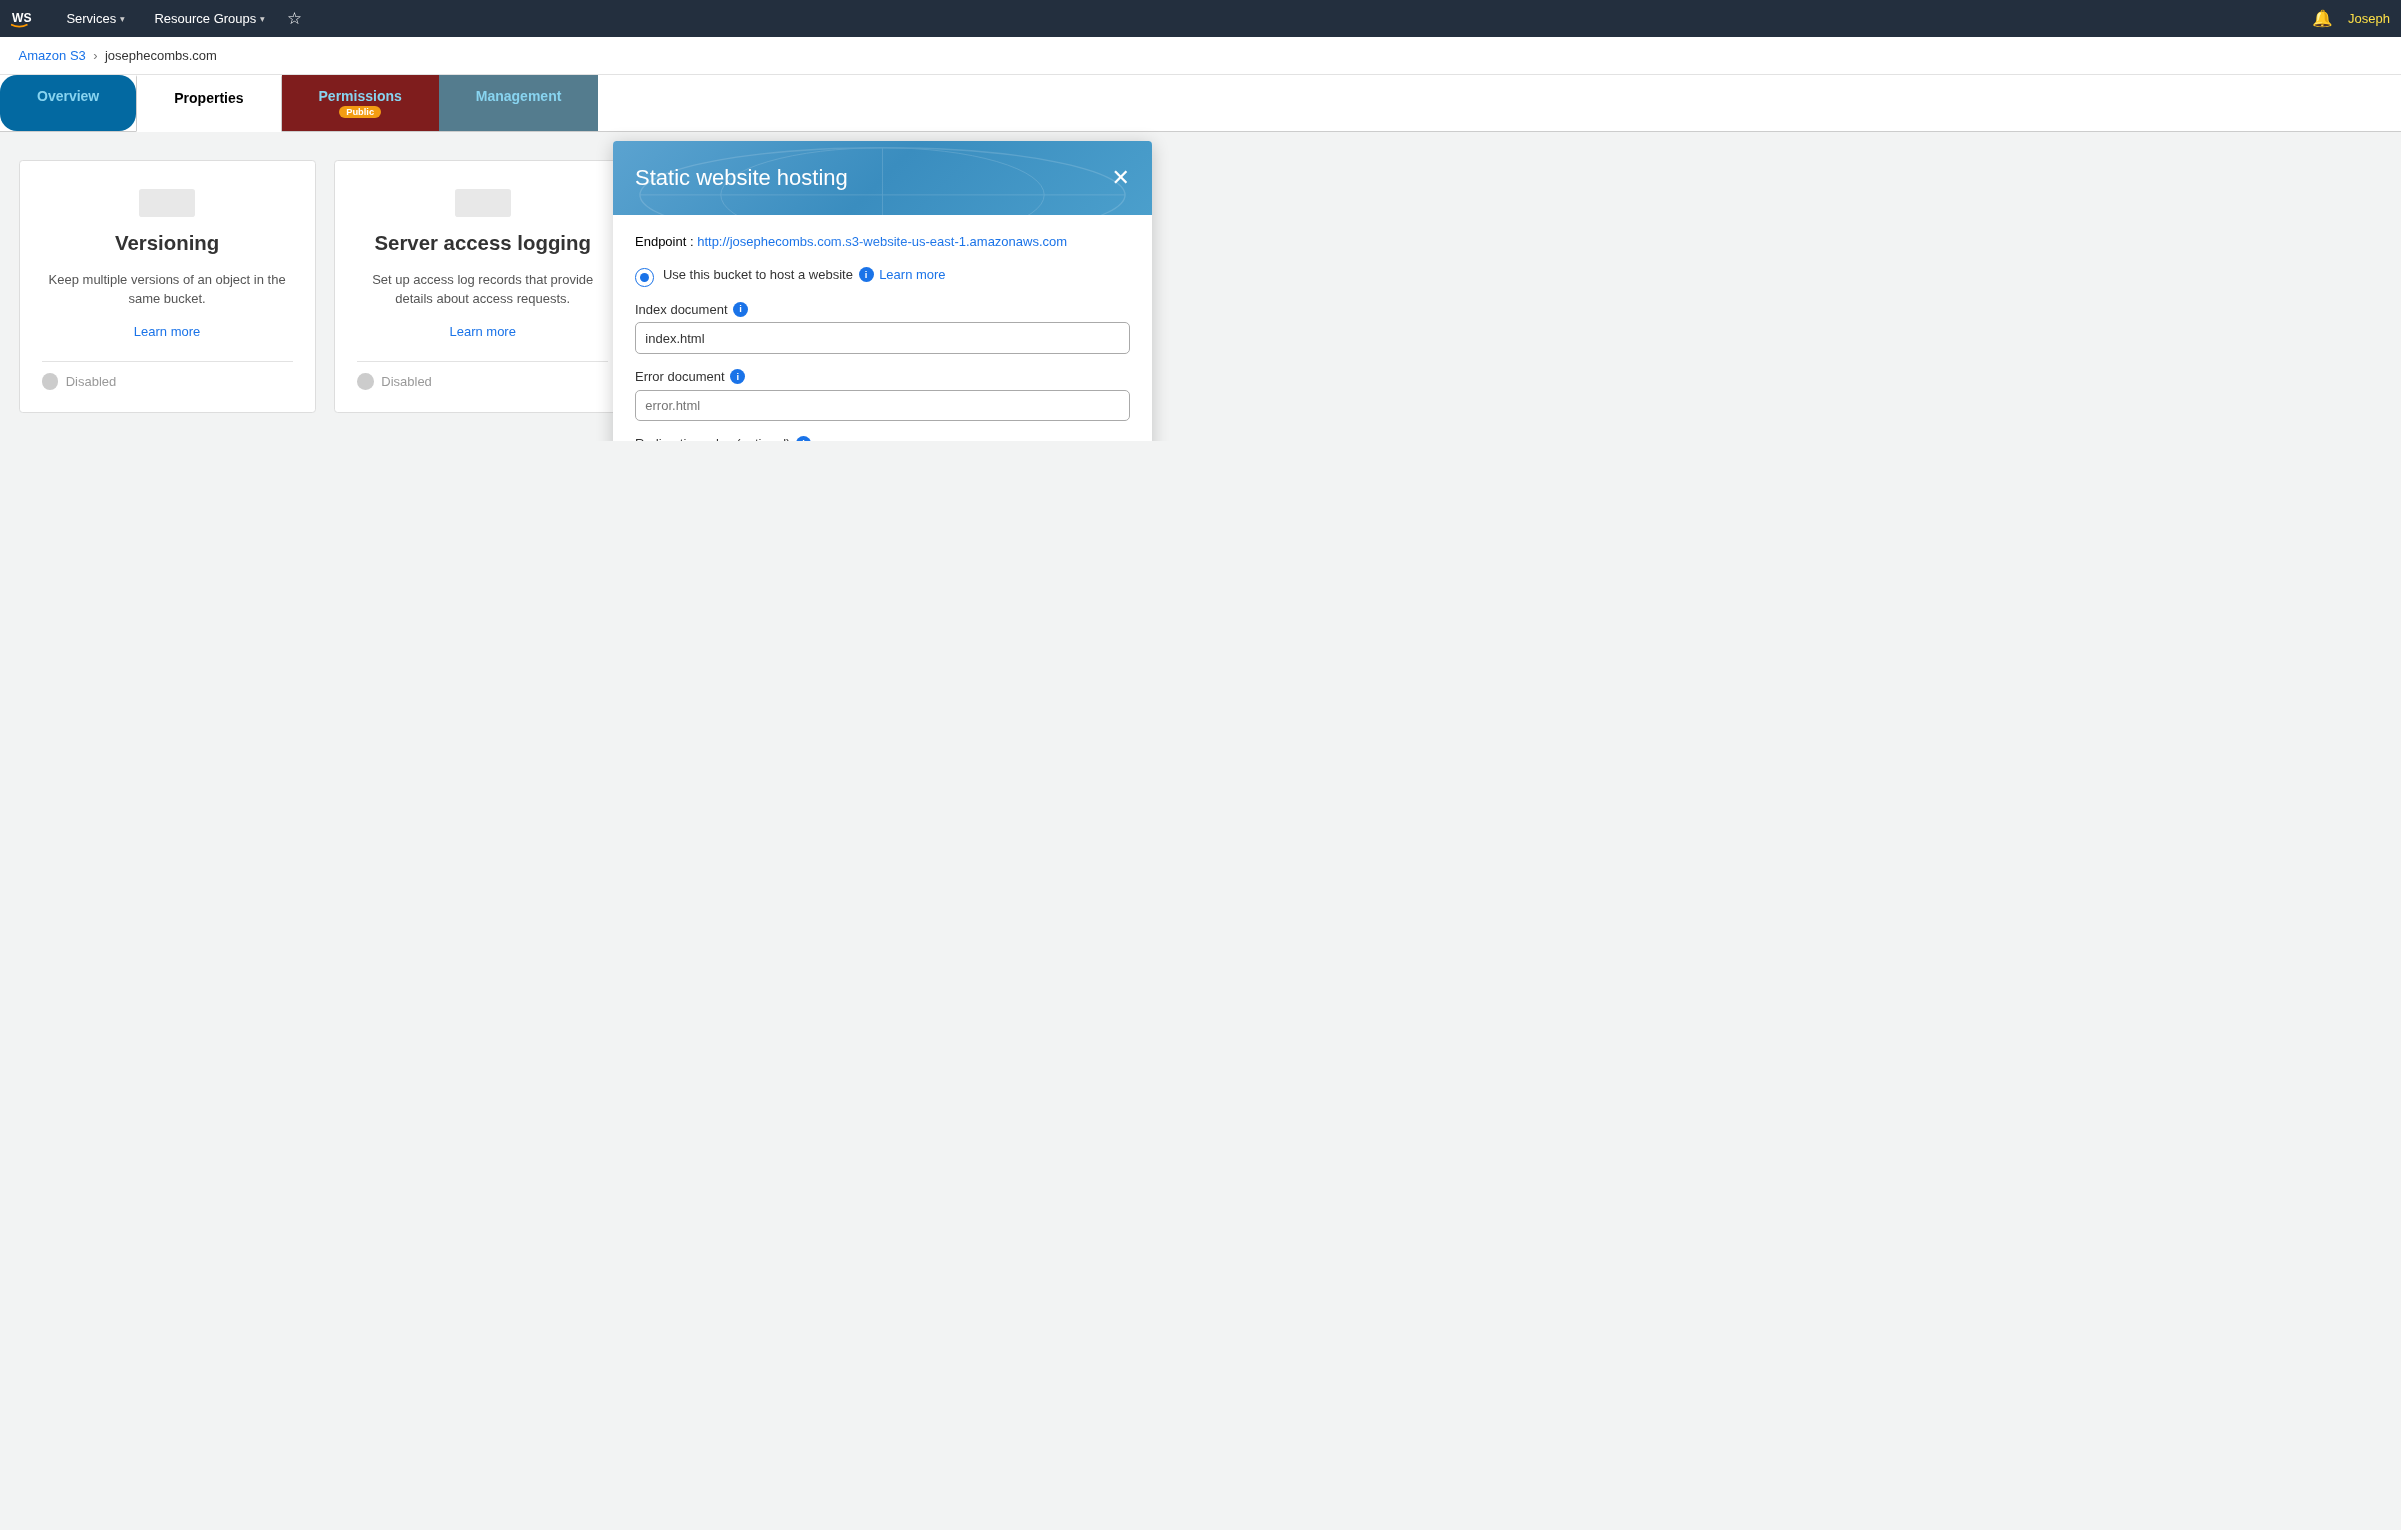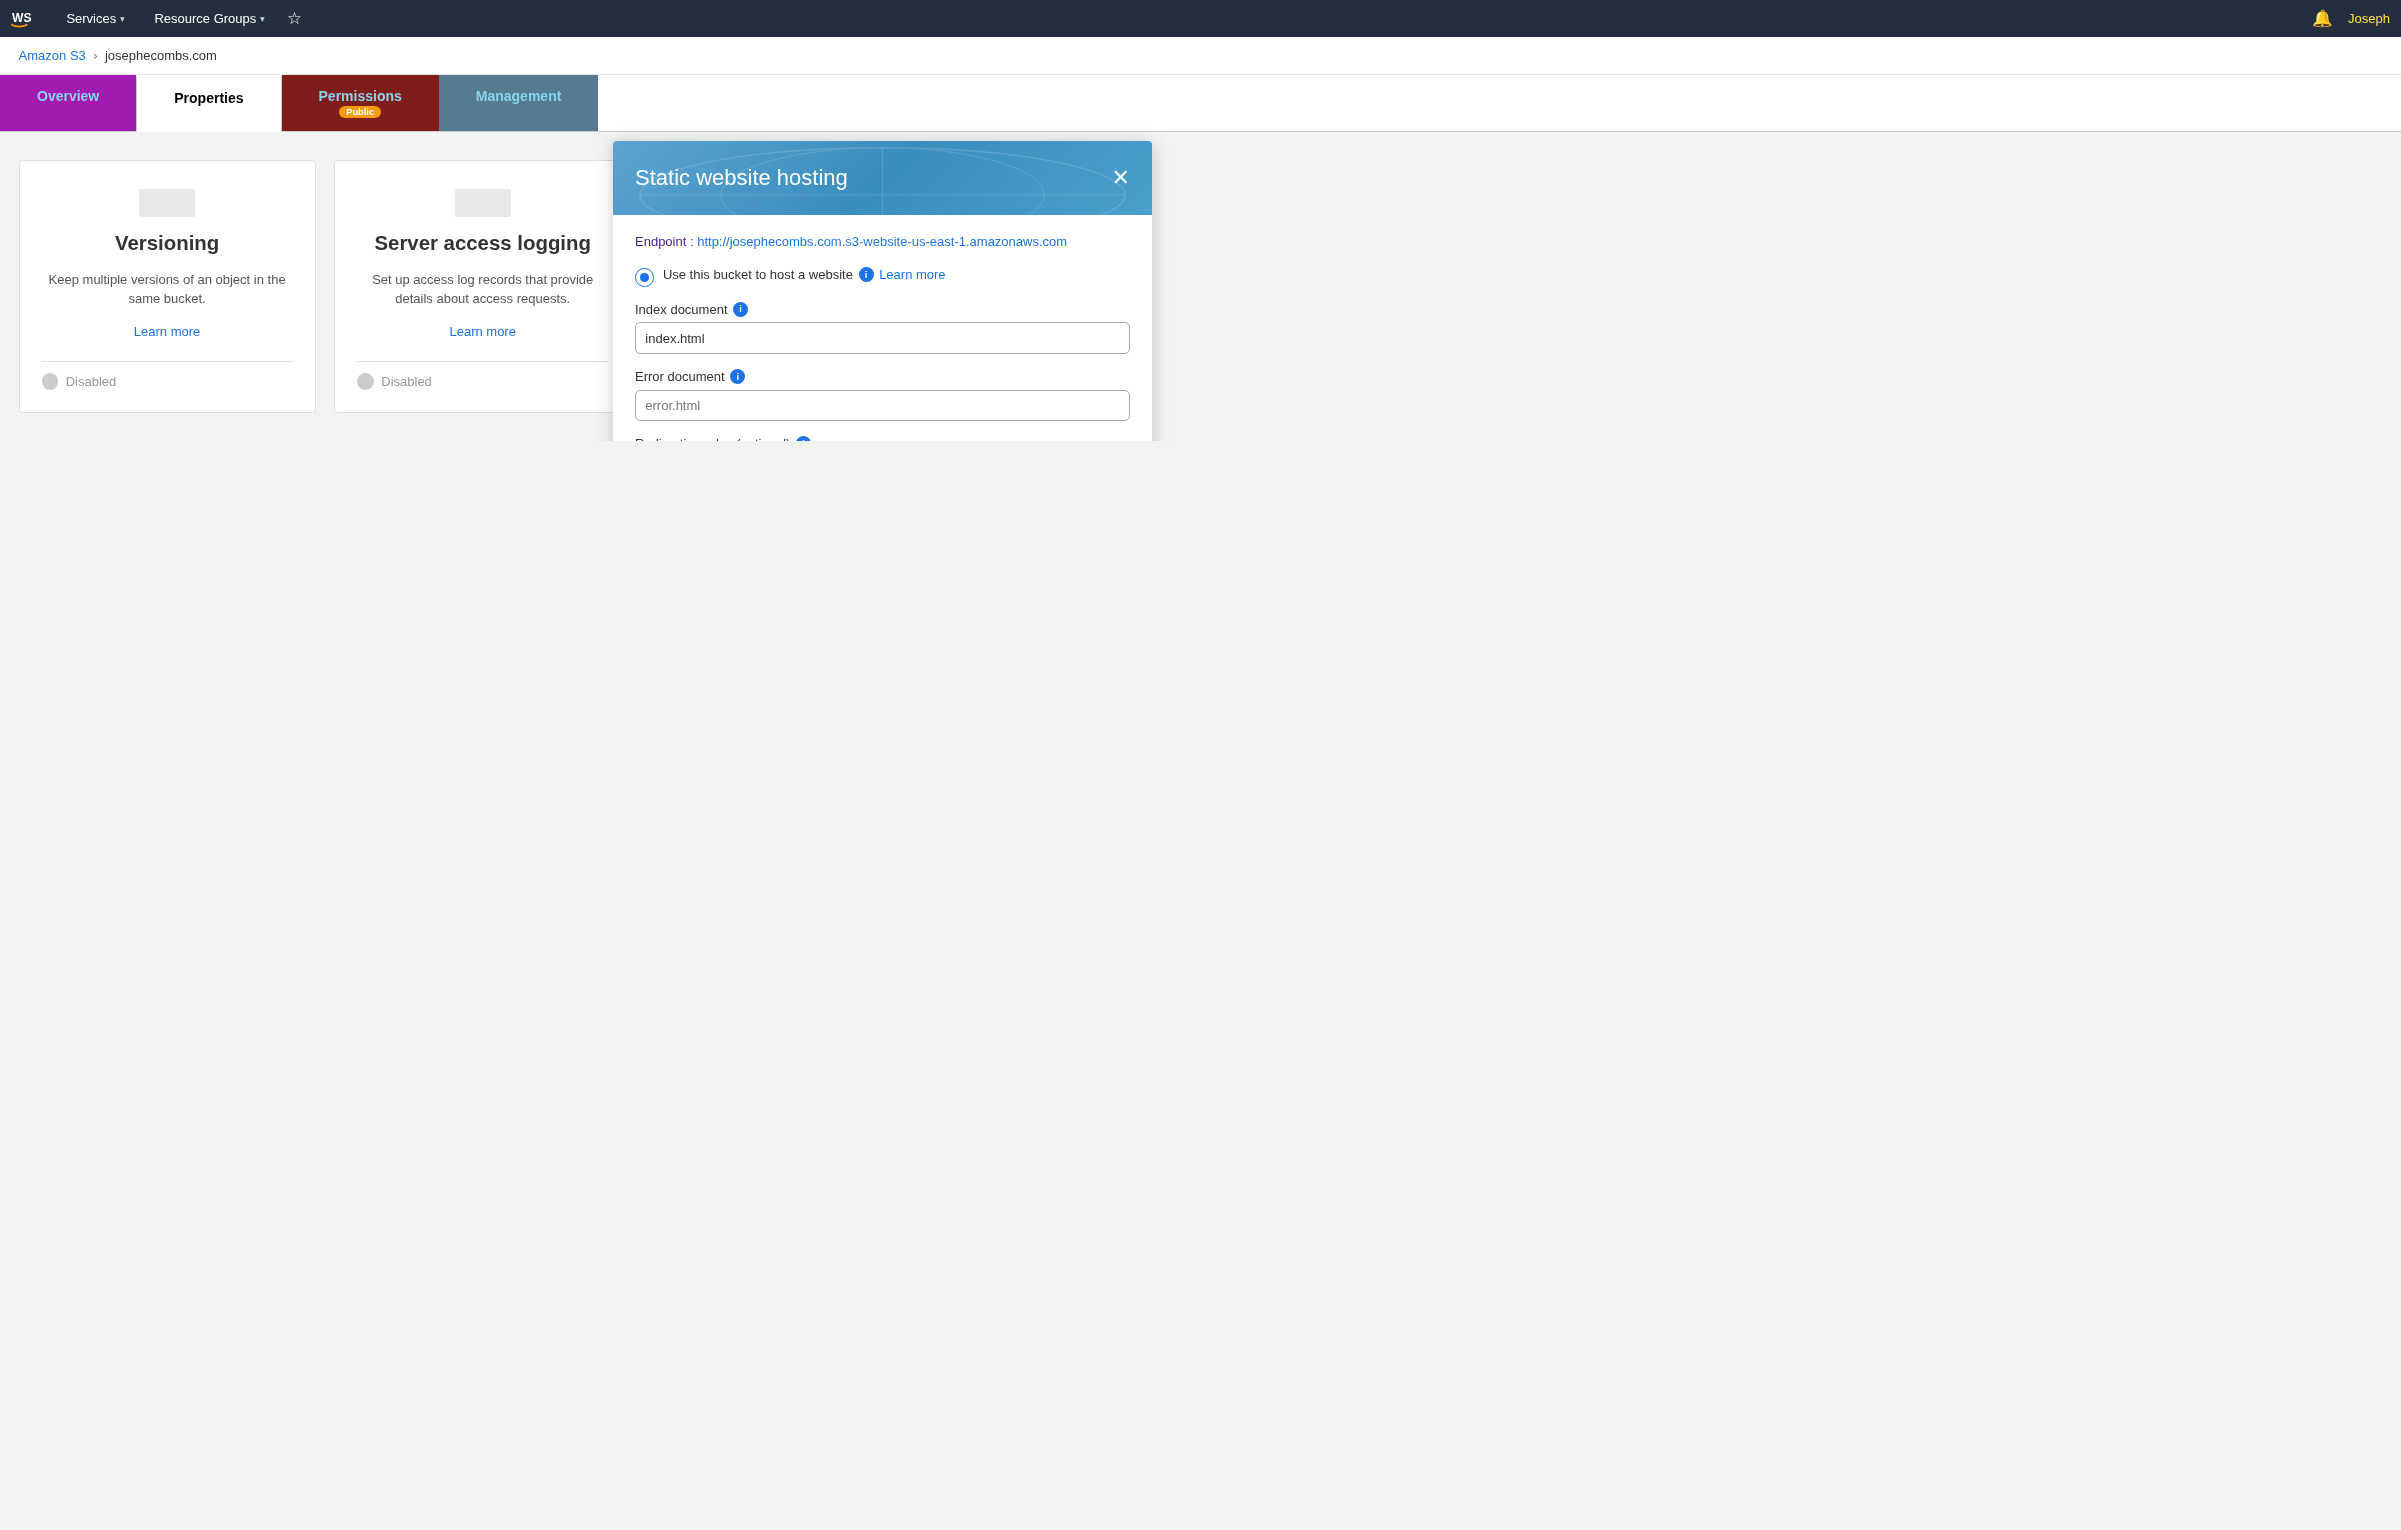--- a/index.html
+++ b/index.html
@@ -71,23 +71,24 @@
       background: #fff;
       border-left: 0.9px solid #ccc;
       border-right: 0.9px solid #ccc;
       border-top: 2.8px solid transparent;
       font-weight: 700;
       color: #000;
       margin-bottom: -0.9px;
       border-bottom: 0.9px solid #fff;
     }
     .tab.overview {
-      background: #a21caf;
+      background: #0369a1;
       color: #88d4f0;
       font-weight: 600;
+      border-radius: 17px;
     }
     .tab.permissions-tab {
       background: #7f1d1d;
       color: #88d4f0;
       font-weight: 600;
       display: flex;
       flex-direction: column;
       align-items: center;
       gap: 1.9px;
     }
@@ -219,21 +220,21 @@
       border: none;
       line-height: 1;
     }
     .hosting-body {
       padding: 18.6px 22px 22px;
     }
     .endpoint-row {
       margin-bottom: 18.6px;
       font-size: 13px;
     }
-    .endpoint-label { color: #4c1d95; }
+    .endpoint-label { color: #000000; }
     .endpoint-link { color: #1a73e8; text-decoration: none; cursor: pointer; }
 
     .radio-option {
       display: flex;
       align-items: flex-start;
       gap: 9.3px;
       margin-bottom: 15px;
     }
     .radio-circle {
       width: 18.6px;

